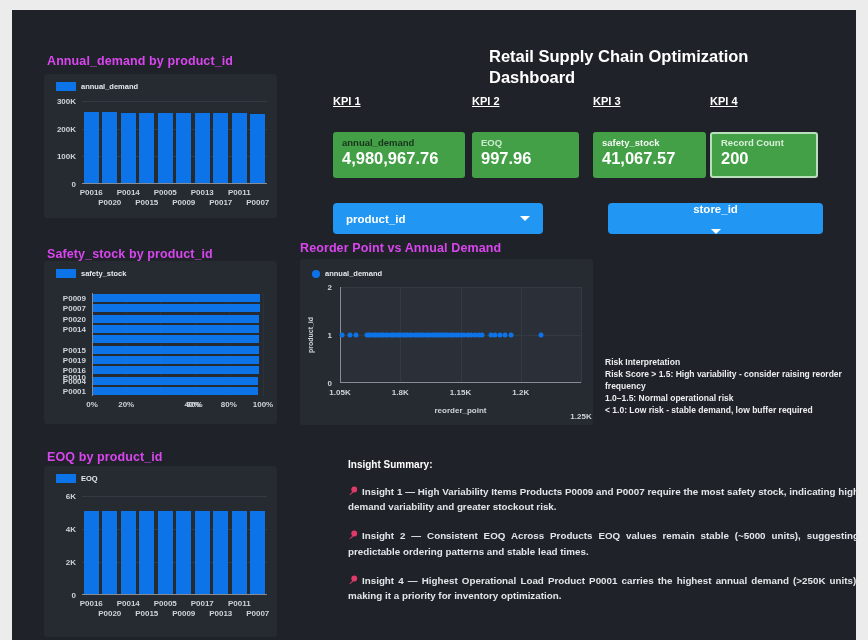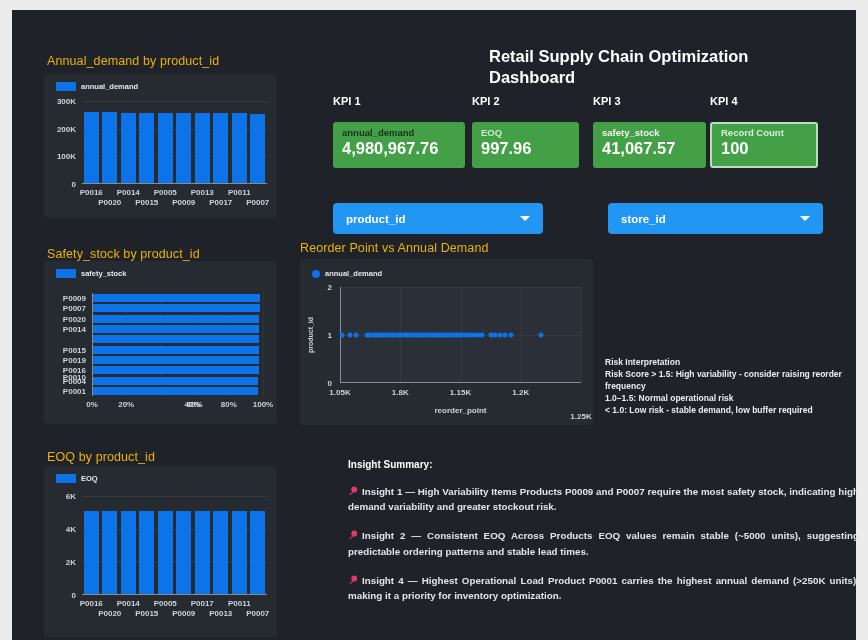--- a/index.html
+++ b/index.html
@@ -1,47 +1,47 @@
 <!DOCTYPE html>
 <html style="--page-bg: #ececec; --panel-bg: #1f2228; --card-bg: #262a31; --plot-bg: #2b3038; --bar-blue: #0d73e8; --dd-blue: #2196f3; --kpi-green: #43a047; --grid: #343a42; --axis: #878d96; --tick: #ced3d9; --pin: #e23a68;"><head>
 <meta charset="utf-8">
 <style>
   * { margin:0; padding:0; box-sizing:border-box; }
   html,body { width:868px; height:640px; }
   body { background:var(--page-bg,#ececec); font-family:"Liberation Sans",sans-serif; position:relative; overflow:hidden; }
   .panel { position:absolute; left:12px; top:10px; width:844px; height:630px; background:var(--panel-bg,#1f2228); }
 
-  .chart-heading { position:absolute; font-size:12.5px; font-weight:400; color:#eab308; letter-spacing:.1px; }
+  .chart-heading { position:absolute; font-size:12.5px; font-weight:700; color:#d946ef; letter-spacing:.1px; }
   .card { position:absolute; background:var(--card-bg,#262a31); border-radius:3px; overflow:hidden; }
 
   #heading-chart0 { left:35px; top:44px; }
   #card-chart0 { left:32px; top:64px; width:233px; height:144px; }
   #heading-chart1 { left:35px; top:237px; }
   #card-chart1 { left:32px; top:251px; width:233px; height:163px; }
   #heading-chart2 { left:35px; top:440px; }
   #card-chart2 { left:32px; top:456px; width:233px; height:171px; }
   #heading-chart3 { left:288px; top:231px; }
   #card-chart3 { left:288px; top:249px; width:293px; height:166px; }
 
   .dash-title { position:absolute; left:477px; top:36px; width:330px; font-size:16.5px; font-weight:700; color:#ffffff; line-height:1.3; }
 
   .kpi { position:absolute; top:85px; }
-  .kpi-heading { font-size:11px; font-weight:700; color:#ffffff; margin-bottom:15px; }
+  .kpi-heading { font-size:11px; font-weight:700; color:#ffffff; margin-bottom:25px;text-decoration:underline; }
   .kpi-card { height:46px; background:var(--kpi-green,#43a047); border-radius:3px; padding:5px 9px; }
   .kpi-card.bordered { border:2px solid #b9e0bb; padding:3px 9px; }
   .kpi-label { font-size:9.5px; font-weight:700; color:#eaf5ea; white-space:nowrap; }
   .kpi-value { font-size:16.5px; font-weight:700; color:#ffffff; margin-top:1px; white-space:nowrap; }
   #kpi-0 { left:321px; width:132px; } #kpi-0 .kpi-card { width:132px; }
   #kpi-1 { left:460px; width:106px; } #kpi-1 .kpi-card { width:107px; }
   #kpi-2 { left:581px; width:113px; } #kpi-2 .kpi-card { width:113px; }
   #kpi-3 { left:698px; width:108px; } #kpi-3 .kpi-card { width:108px; }
 
   .dropdown { position:absolute; top:193px; height:31px; background:var(--dd-blue,#2196f3); border-radius:4px; display:flex; align-items:center; justify-content:space-between; padding:0 13px; color:#ffffff; font-size:11.5px; font-weight:700; cursor:pointer; }
   #dropdown-0 { left:321px; width:210px; }
-  #dropdown-1 { left:596px; width:215px; }
+  #dropdown-1 { left:596px; width:215px;flex-direction:column; }
   .caret { width:0; height:0; border-left:5px solid transparent; border-right:5px solid transparent; border-top:5px solid #ffffff; }
 
   .risk-card { left:653px; top:266px; width:136px; height:72px; border:1px solid #3a4049; border-radius:4px; padding:10px 14px; }
   .risk-title { font-size:9.5px; font-weight:700; color:#dfe3e7; }
   .risk-value { font-size:17px; font-weight:700; color:#ffffff; margin-top:2px; }
 
   .risk-interp { position:absolute; left:593px; top:346px; width:263px; font-size:8.5px; font-weight:700; color:#eceef0; line-height:1.42; }
 
   .insights { position:absolute; left:336px; top:449px; width:511px; }
   .insights-title { font-size:10px; font-weight:700; color:#ffffff; }
@@ -208,21 +208,21 @@
     <div class="kpi-heading">KPI 3</div>
     <div class="kpi-card">
       <div class="kpi-label" style="color: rgb(242, 248, 242);">safety_stock</div>
       <div class="kpi-value">41,067.57</div>
     </div>
   </div>
   <div class="kpi" id="kpi-3">
     <div class="kpi-heading">KPI 4</div>
     <div class="kpi-card bordered">
       <div class="kpi-label" style="color: rgb(217, 239, 218);">Record Count</div>
-      <div class="kpi-value">100</div>
+      <div class="kpi-value">200</div>
     </div>
   </div>
 
   <div class="dropdown" id="dropdown-0">
     <span>product_id</span>
     <span class="caret"></span>
   </div>
   <div class="dropdown" id="dropdown-1">
     <span>store_id</span>
     <span class="caret"></span>

